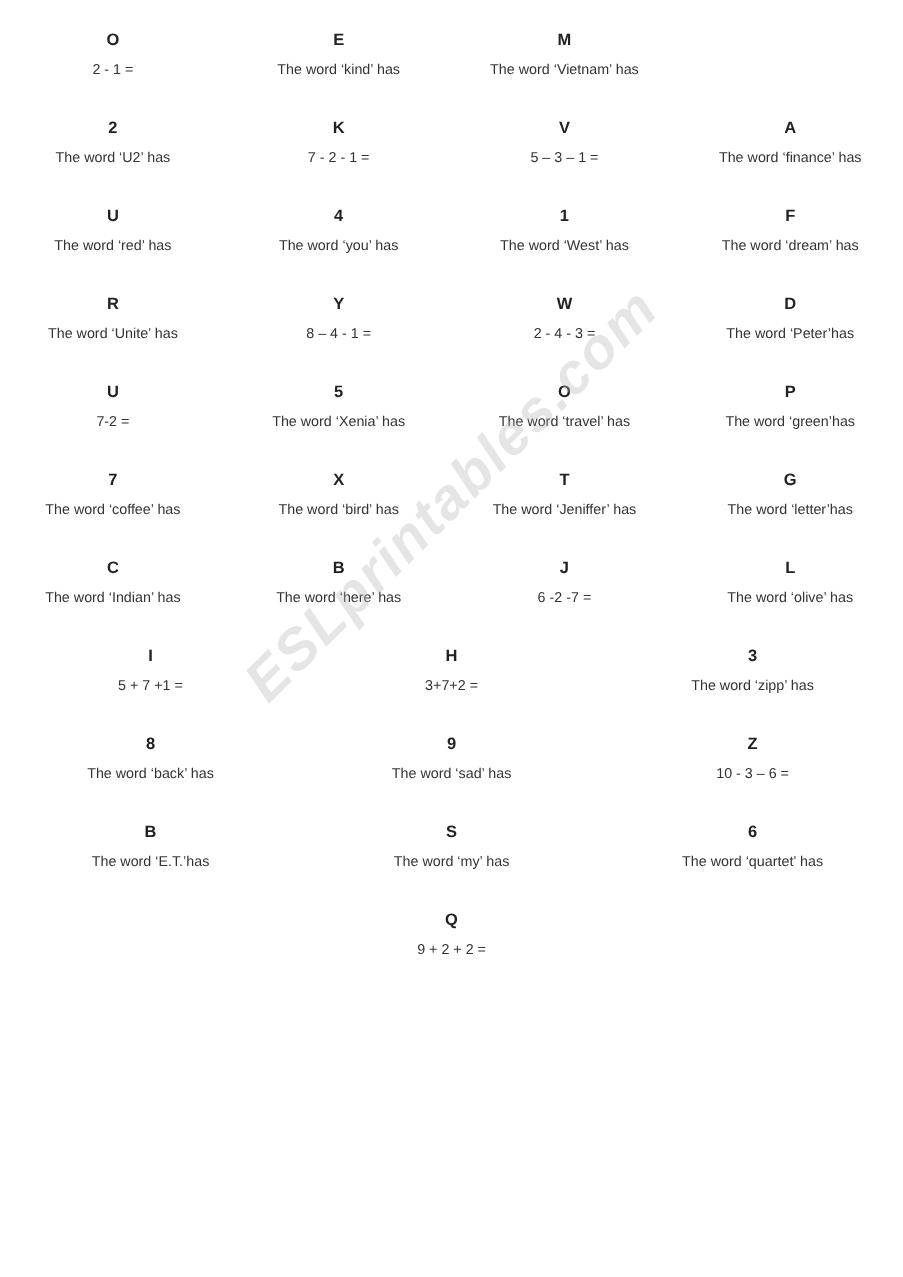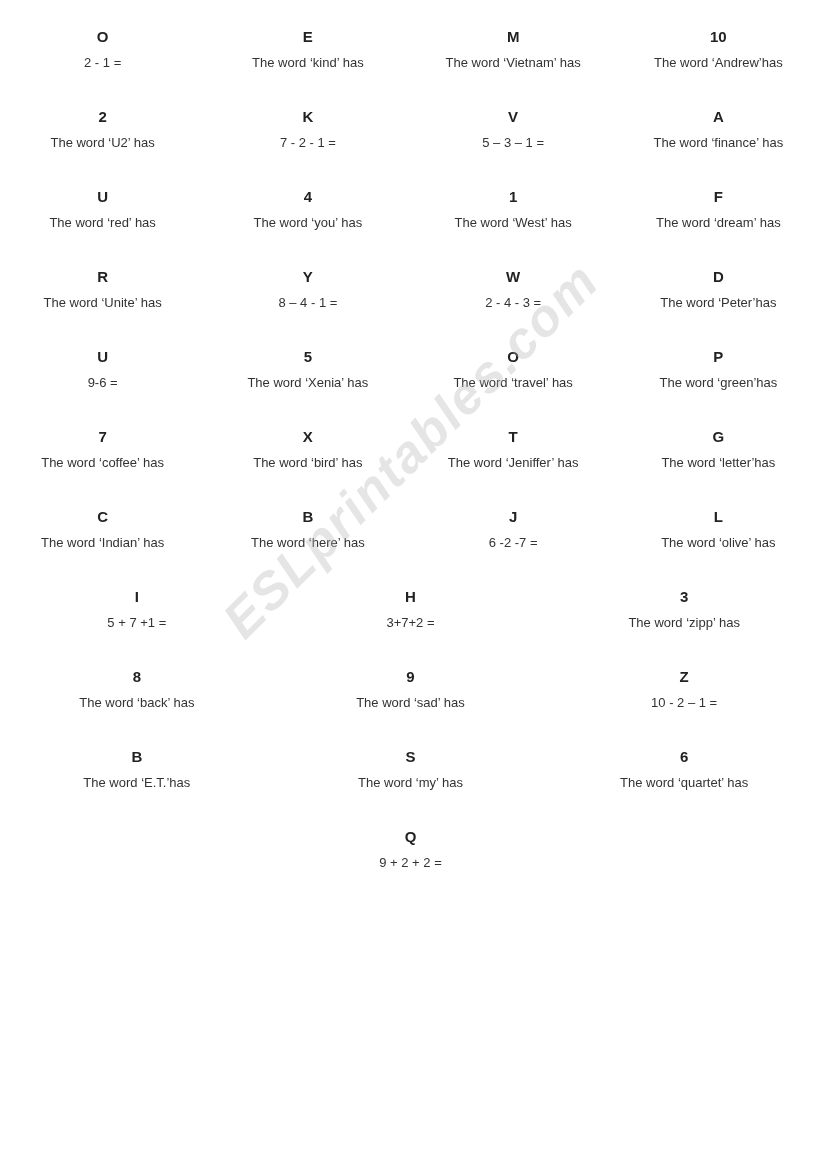--- a/index.html
+++ b/index.html
@@ -81,24 +81,20 @@
           <div class="cell-content">2 - 1 =</div>
         </div>
         <div class="cell">
           <div class="cell-label">E</div>
           <div class="cell-content">The word ‘kind’ has</div>
         </div>
         <div class="cell">
           <div class="cell-label">M</div>
           <div class="cell-content">The word ‘Vietnam’ has</div>
         </div>
-        <div class="cell">
-          <div class="cell-label">10</div>
-          <div class="cell-content">The word ‘Andrew’has</div>
-        </div>
       </div>
       <div class="grid">
         <div class="cell">
           <div class="cell-label">2</div>
           <div class="cell-content">The word ‘U2’ has</div>
         </div>
         <div class="cell">
           <div class="cell-label">K</div>
           <div class="cell-content">7 - 2 - 1 =</div>
         </div>
@@ -143,21 +139,21 @@
           <div class="cell-content">2 - 4 - 3 =</div>
         </div>
         <div class="cell">
           <div class="cell-label">D</div>
           <div class="cell-content">The word ‘Peter’has</div>
         </div>
       </div>
       <div class="grid">
         <div class="cell">
           <div class="cell-label">U</div>
-          <div class="cell-content">9-6 =</div>
+          <div class="cell-content">7-2 =</div>
         </div>
         <div class="cell">
           <div class="cell-label">5</div>
           <div class="cell-content">The word ‘Xenia’ has</div>
         </div>
         <div class="cell">
           <div class="cell-label">O</div>
           <div class="cell-content">The word ‘travel’ has</div>
         </div>
         <div class="cell">
@@ -219,21 +215,21 @@
         <div class="cell">
           <div class="cell-label">8</div>
           <div class="cell-content">The word ‘back’ has</div>
         </div>
         <div class="cell">
           <div class="cell-label">9</div>
           <div class="cell-content">The word ‘sad’ has</div>
         </div>
         <div class="cell">
           <div class="cell-label">Z</div>
-          <div class="cell-content">10 - 2 – 1 =</div>
+          <div class="cell-content">10 - 3 – 6 =</div>
         </div>
       </div>
       <div class="grid-3col">
         <div class="cell">
           <div class="cell-label">B</div>
           <div class="cell-content">The word ‘E.T.’has</div>
         </div>
         <div class="cell">
           <div class="cell-label">S</div>
           <div class="cell-content">The word ‘my’ has</div>

